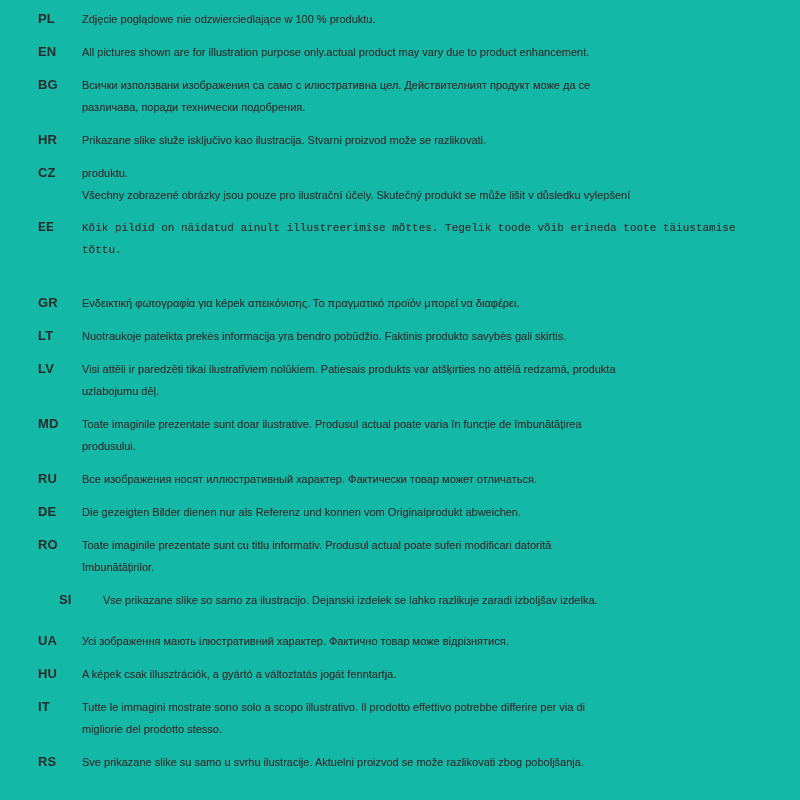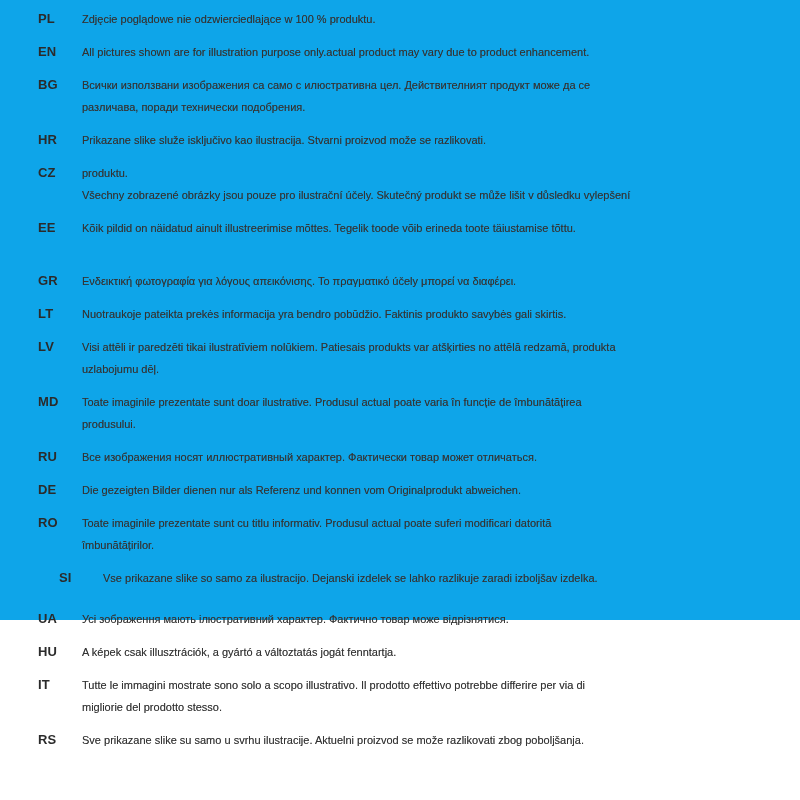--- a/index.html
+++ b/index.html
@@ -9,30 +9,30 @@
   }
   body {
     width: 800px;
     height: 800px;
     overflow: hidden;
     font-family: "Liberation Sans", "DejaVu Sans", sans-serif;
   }
   .doc {
     box-sizing: border-box;
     width: 800px;
-    height: 620px;
+    height: 800px;
     padding: 8px 30px 12px 38px;
-    background: #0ea5e9;
+    background: #14b8a6;
   }
   .row {
     display: flex;
     align-items: flex-start;
     margin-bottom: 11px;
   }
-  .row.gap-large  { margin-bottom: 31px; }
+  .row.gap-large  { margin-bottom: 31px; font-family: Liberation Mono, monospace; }
   .row.gap-medium { margin-bottom: 19px; margin-left: 21px; }
   .code {
     flex: 0 0 44px;
     font-weight: bold;
     font-size: 13px;
     line-height: 22px;
     color: #2b2b2b;
     letter-spacing: 0.2px;
   }
   .text {
@@ -85,21 +85,21 @@
       </div>
       <div class="row gap-large">
         <span class="code">EE</span>
         <div class="text">
           <div class="line">Kõik pildid on näidatud ainult illustreerimise mõttes. Tegelik toode võib erineda toote täiustamise tõttu.</div>
         </div>
       </div>
       <div class="row">
         <span class="code">GR</span>
         <div class="text">
-          <div class="line">Ενδεικτική φωτογραφία για λόγους απεικόνισης. Το πραγματικό účely μπορεί να διαφέρει.</div>
+          <div class="line">Ενδεικτική φωτογραφία για képek απεικόνισης. Το πραγματικό προϊόν μπορεί να διαφέρει.</div>
         </div>
       </div>
       <div class="row">
         <span class="code">LT</span>
         <div class="text">
           <div class="line">Nuotraukoje pateikta prekės informacija yra bendro pobūdžio. Faktinis produkto savybės gali skirtis.</div>
         </div>
       </div>
       <div class="row">
         <span class="code">LV</span>

